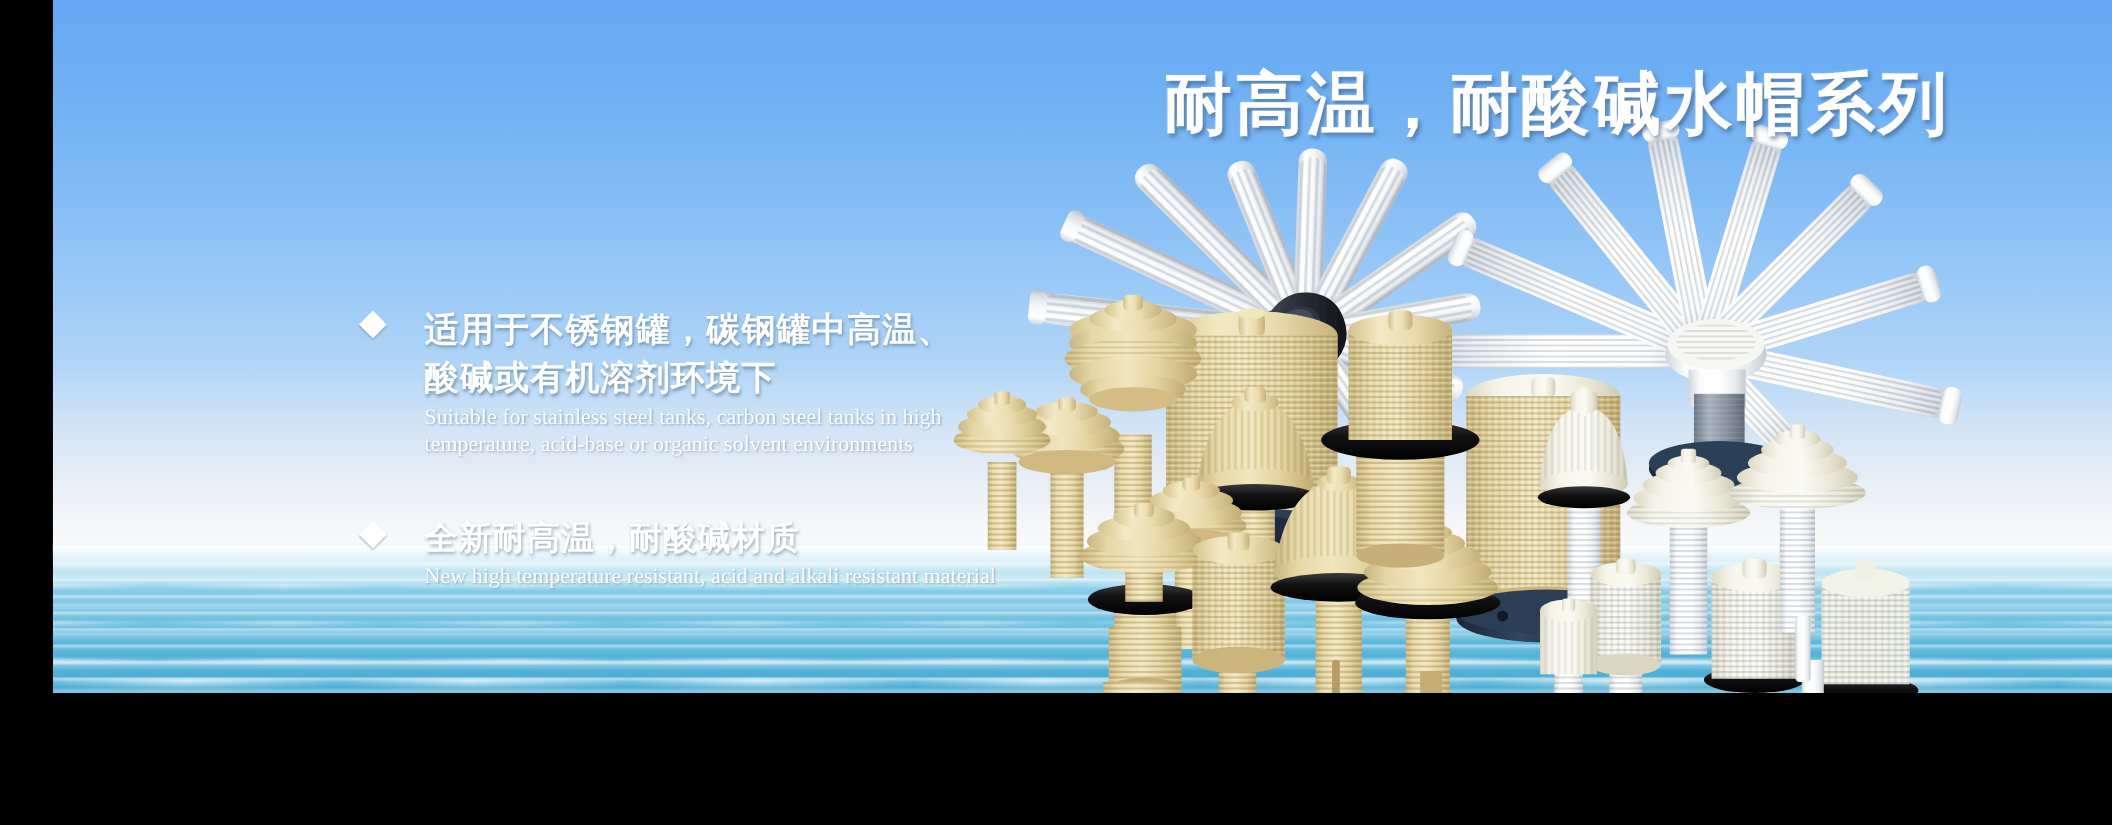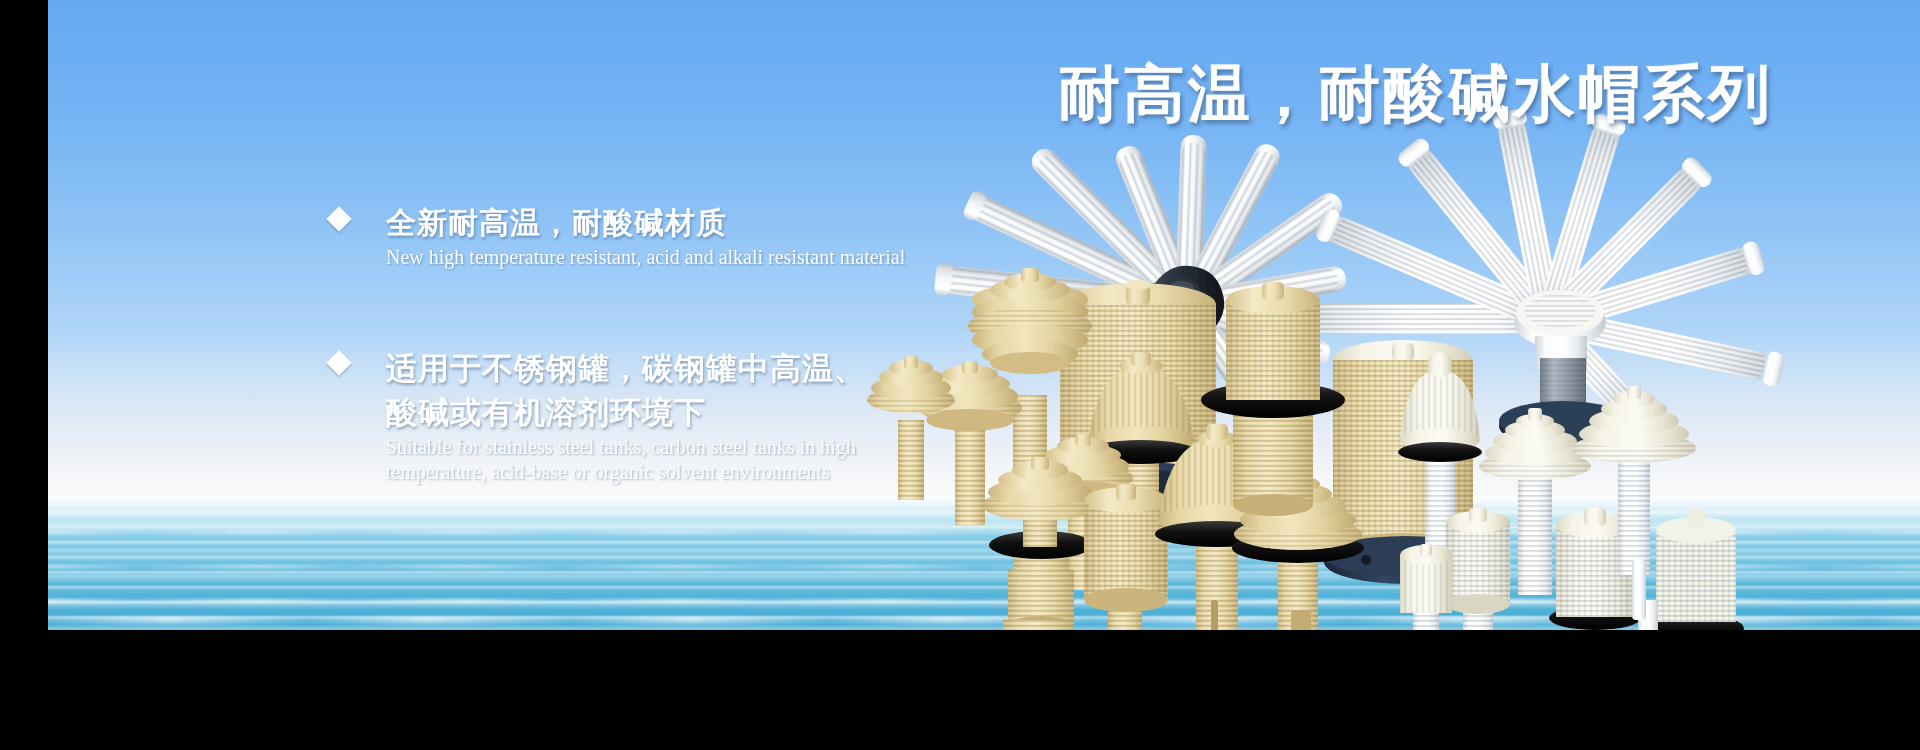--- a/index.html
+++ b/index.html
@@ -636,29 +636,29 @@
       </g>
 
       <ellipse cx="1230" cy="700" rx="330" ry="28" fill="rgba(40,90,120,.12)"></ellipse>
     </svg>
   </div>
 
   <div class="headline">耐高温，耐酸碱水帽系列</div>
 
   <div class="bullets">
 
-    <div class="bullet b1">
-      <span class="diamond"></span>
-      <div class="cn">全新耐高温，耐酸碱材质</div>
-      <div class="en">New high temperature resistant, acid and alkali resistant material</div>
-    </div>
-
     <div class="bullet b2">
       <span class="diamond"></span>
       <div class="cn">适用于不锈钢罐，碳钢罐中高温、
 酸碱或有机溶剂环境下</div>
       <div class="en">Suitable for stainless steel tanks, carbon steel tanks in high
 temperature, acid-base or organic solvent environments</div>
     </div>
 
+    <div class="bullet b1">
+      <span class="diamond"></span>
+      <div class="cn">全新耐高温，耐酸碱材质</div>
+      <div class="en">New high temperature resistant, acid and alkali resistant material</div>
+    </div>
+
   </div>
 
 </div>
 
 </body></html>

